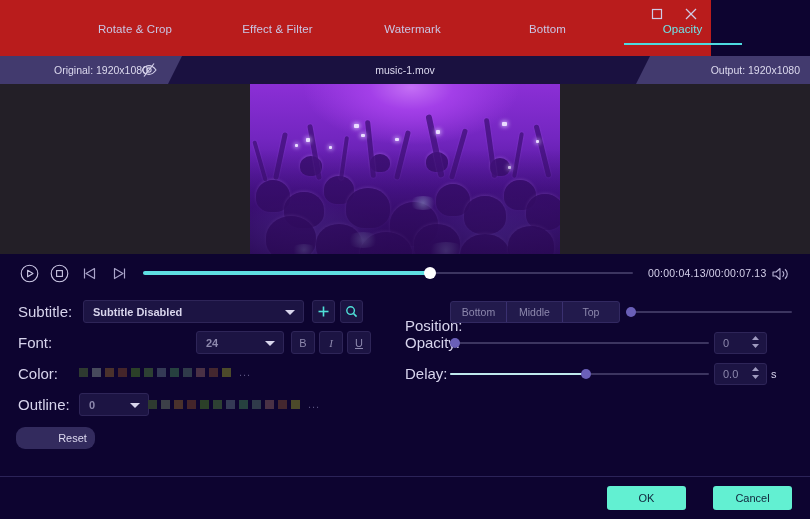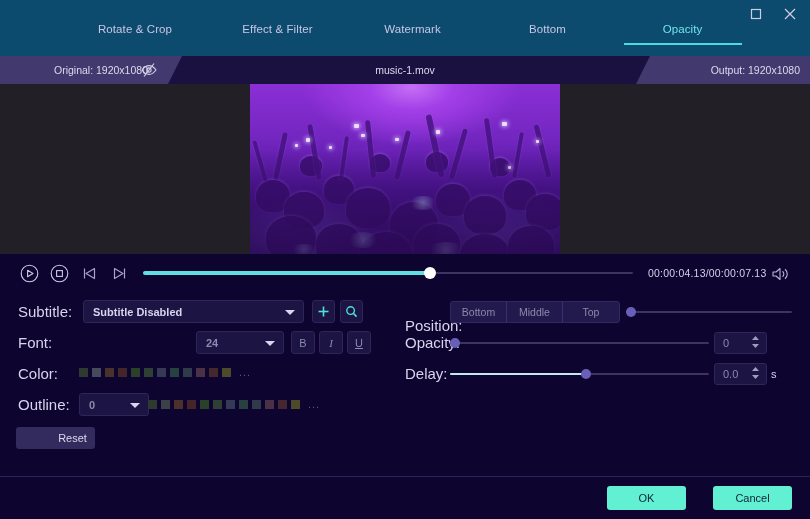--- a/index.html
+++ b/index.html
@@ -11,22 +11,22 @@
   }
   #app {
     position: relative;
     width: 810px; height: 519px;
     background: #0d0430;
   }
 
   
   .titlebar {
     position: absolute; left: 0; top: 0;
-    width: 810px; height: 56px;
-    background: #0c4a6e;
+    width: 711px; height: 56px;
+    background: #b91c1c;
   }
   .winbtns {
     position: absolute; right: 6px; top: 2px;
     display: flex; align-items: center; gap: 6px;
   }
   .winbtn {
     width: 28px; height: 24px;
     display: flex; align-items: center; justify-content: center;
     cursor: pointer;
   }
@@ -283,21 +283,21 @@
   .dots {
     font-size: 11px; color: #5a5380;
     margin-left: 4px; letter-spacing: 1px;
     line-height: 9px;
   }
 
   .reset {
     position: absolute; left: 16px; top: 135px;
     width: 79px; height: 22px;
     background: #332b5e;
-    border-radius: 3px;
+    border-radius: 9px;
     display: flex; align-items: center; justify-content: center;
     font-size: 11px; color: #ddd9f0;
     cursor: pointer;
     padding-left: 34px;
   }
 
   
   .seg {
     position: absolute;
     height: 22px;

